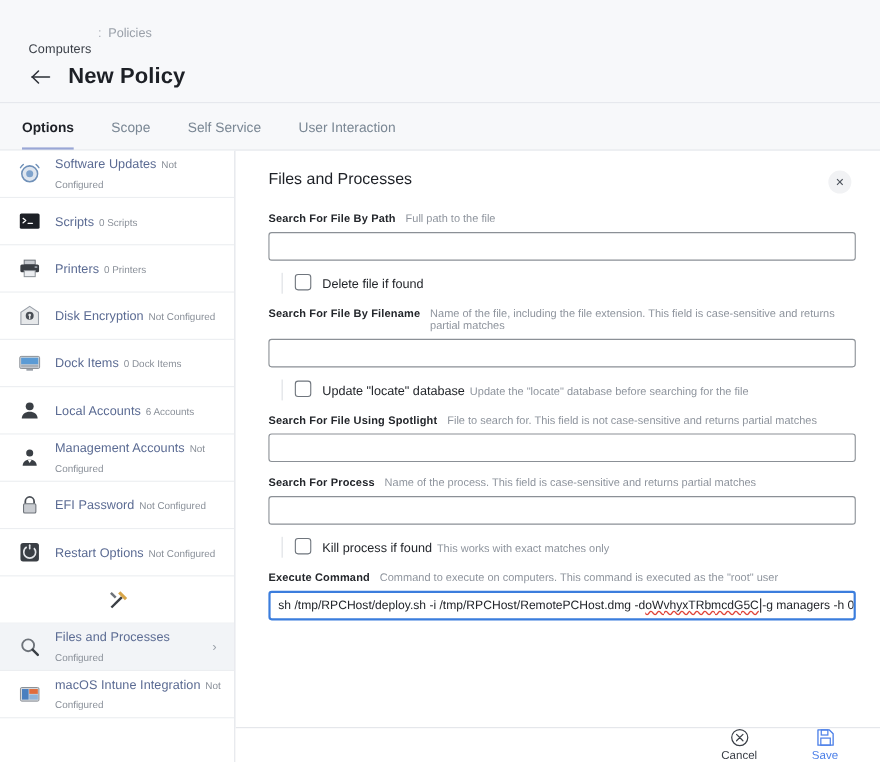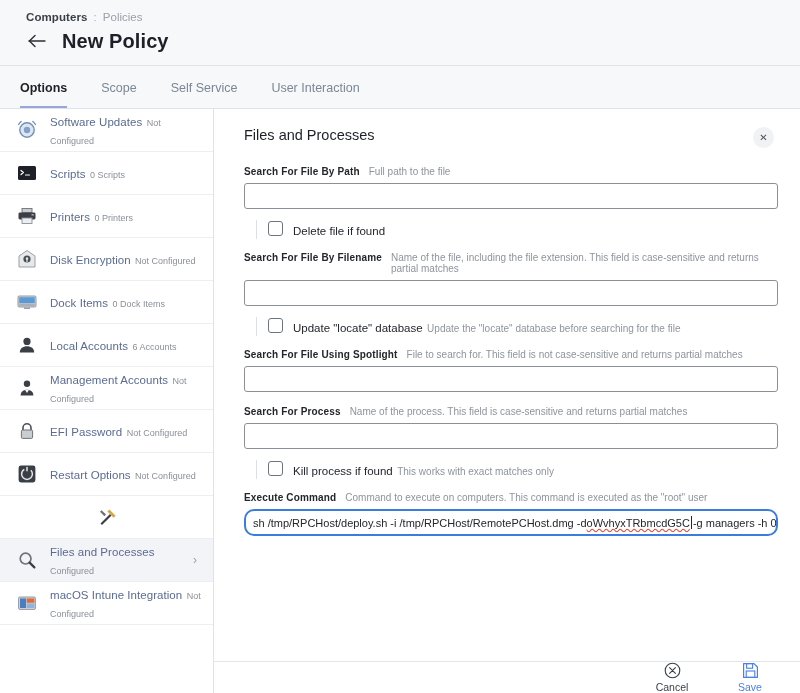--- a/index.html
+++ b/index.html
@@ -24,24 +24,24 @@
     background: #f7f8fa;
     border-bottom: 1px solid #dfe2e7;
     padding: 11px 0 12px 26px;
     flex: 0 0 auto;
   }
   .breadcrumb {
     font-size: 11.5px;
     display: flex; align-items: center; gap: 6px;
     margin-bottom: 7px;
   }
-  .crumb-current { font-weight: bold; color: #3a3f47; letter-spacing: .1px; }
+  .crumb-current { font-weight: normal; color: #3a3f47; letter-spacing: .1px; margin-top: 28px; }
   .crumb-sep { color: #aeb3bb; }
   .crumb-parent { color: #9aa0a9; }
-  .title-row { display: flex; gap: 14px; }
+  .title-row { display: flex; align-items: center; gap: 14px; }
   .back-arrow {
     width: 22px; height: 22px;
     display: flex; align-items: center; justify-content: center;
     color: #2b2f36; cursor: pointer;
   }
   .page-title {
     font-size: 20px; font-weight: bold;
     color: #1d2026; letter-spacing: .1px;
   }
 
@@ -451,21 +451,21 @@
           <span class="check-label">Kill process if found</span>
           <span class="check-sub">This works with exact matches only</span>
         </span>
       </div>
 
       <div class="field-block">
         <div class="field-head">
           <span class="field-label">Execute Command</span>
           <span class="field-hint">Command to execute on computers. This command is executed as the "root" user</span>
         </div>
-        <div class="text-input focused" style="display:flex;align-items:center;overflow:hidden;border-radius:10px;">
+        <div class="text-input focused" style="display:flex;align-items:center;overflow:hidden;">
           <span class="cmd-line">
             <span>sh /tmp/RPCHost/deploy.sh -i /tmp/RPCHost/RemotePCHost.dmg -d </span>
               <span class="spell">oWvhyxTRbmcdG5C</span>
               <span class="caret"></span>
               <span> -g managers -h 0 -p 1234</span>
           </span>
         </div>
       </div>
 
       <div class="footer">

